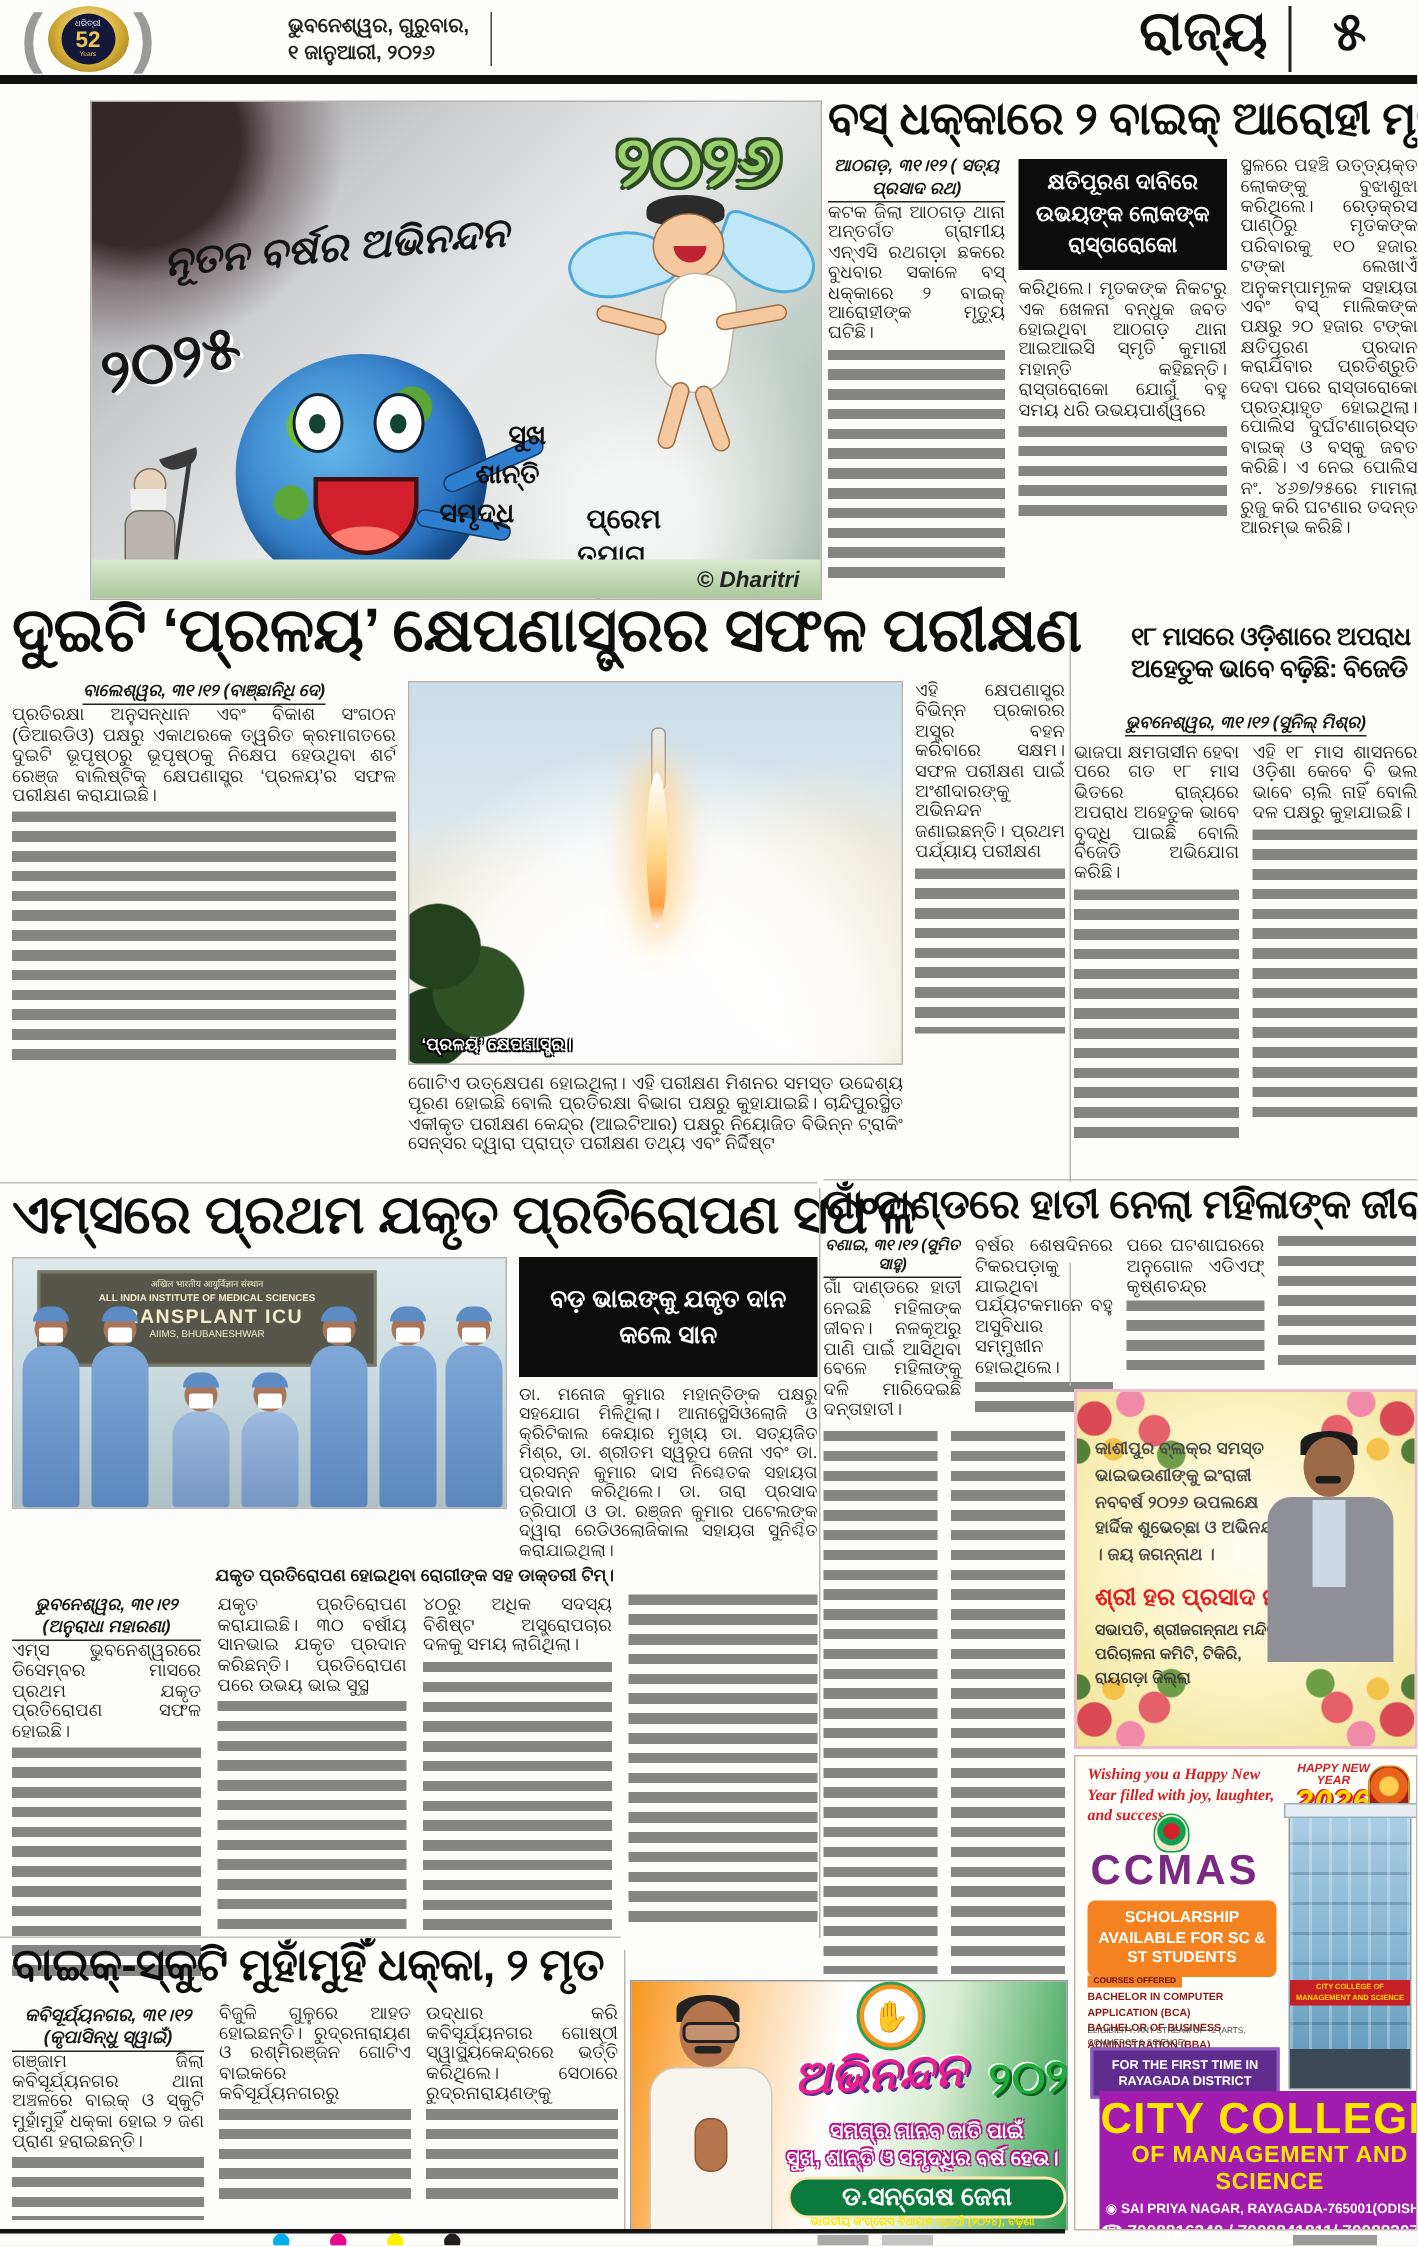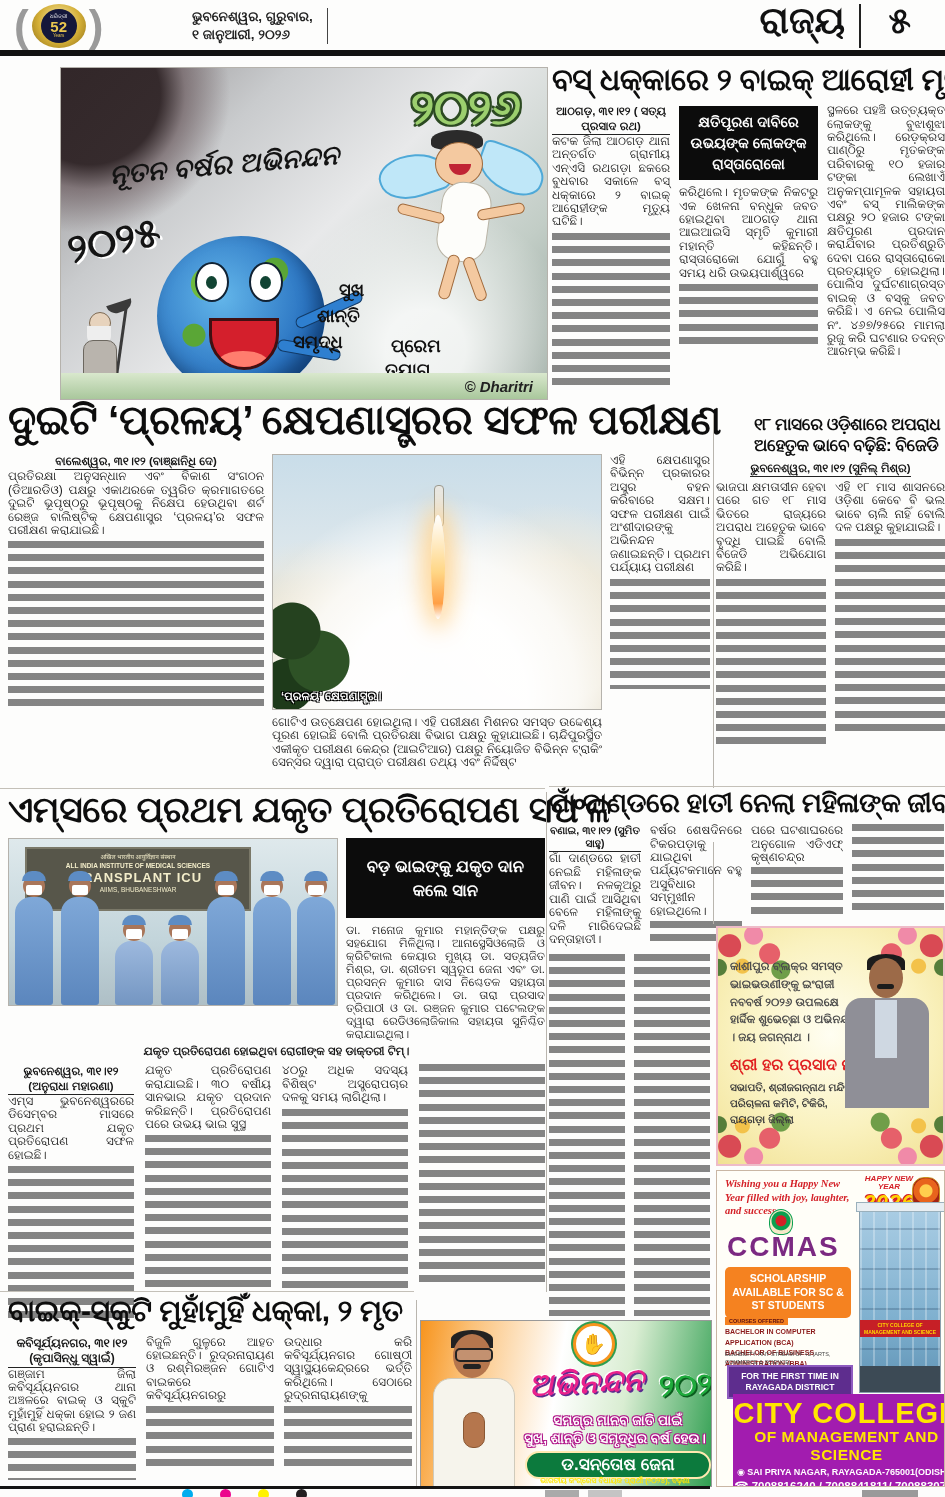--- a/index.html
+++ b/index.html
@@ -1,21 +1,21 @@
 <!DOCTYPE html>
 <html><head>
 <meta charset="utf-8">
 <style>
   html,body{margin:0;padding:0;background:#e9e7e2;}
   #page{position:relative;width:945px;height:1497px;background:#fdfdfc;overflow:hidden;
         font-family:"Liberation Sans","DejaVu Sans",sans-serif;color:#161616;}
   .abs{position:absolute;}
   .hl{font-weight:bold;color:#0d0d0d;letter-spacing:-.5px;line-height:1.12;}
   .byline{font-weight:bold;font-size:11.5px;text-align:center;line-height:1.25;}
-  .byline .u{border-bottom:1.4px solid #222;padding-bottom:1px;display:inline-block;}
+  .byline .u{border-bottom:1.4px solid #222;padding-bottom:1px;display:inline-block;font-style:italic;}
   .bodytxt{font-size:12px;line-height:13.4px;text-align:justify;color:#1c1c1c;}
   .greek{background-image:repeating-linear-gradient(to bottom,rgba(45,45,45,.58) 0,rgba(45,45,45,.58) 7px,transparent 7px,transparent 13.2px);}
   .colrow{display:flex;}
   .vline{position:absolute;width:1px;background:#b9b5ae;}
   .hline{position:absolute;height:1px;background:#c4c0b8;}
   .blackbox{background:#0c0c0c;color:#fff;font-weight:bold;text-align:center;
             display:flex;align-items:center;justify-content:center;padding:6px 8px;box-sizing:border-box;}
   
   #logo{left:14px;top:3px;width:170px;height:46px;display:flex;align-items:center;}
   #logo .paren{font-size:44px;color:#9a9a9a;font-weight:bold;line-height:44px;}
@@ -338,21 +338,21 @@
         <div class="bodytxt">ଗୋଟିଏ ଉତ୍କ୍ଷେପଣ ହୋଇଥିଲା। ଏହି ପରୀକ୍ଷଣ ମିଶନର ସମସ୍ତ ଉଦ୍ଦେଶ୍ୟ ପୂରଣ ହୋଇଛି ବୋଲି ପ୍ରତିରକ୍ଷା ବିଭାଗ ପକ୍ଷରୁ କୁହାଯାଇଛି। ଚାନ୍ଦିପୁରସ୍ଥିତ ଏକୀକୃତ ପରୀକ୍ଷଣ କେନ୍ଦ୍ର (ଆଇଟିଆର) ପକ୍ଷରୁ ନିୟୋଜିତ ବିଭିନ୍ନ ଟ୍ରାକିଂ ସେନ୍ସର ଦ୍ୱାରା ପ୍ରାପ୍ତ ପରୀକ୍ଷଣ ତଥ୍ୟ ଏବଂ ନିର୍ଦ୍ଦିଷ୍ଟ</div>
       </div>
     </div>
   </div>
 
   <div class="abs" id="bjd">
     <div class="hl">
       <div>୧୮ ମାସରେ ଓଡ଼ିଶାରେ ଅପରାଧ</div>
       <div>ଅହେତୁକ ଭାବେ ବଢ଼ିଛି: ବିଜେଡି</div>
     </div>
-    <div class="byline" style="margin-top:4px;"><span class="u">ଭୁବନେଶ୍ୱର, ୩୧।୧୨ (ସୁନିଲ୍ ମିଶ୍ର)</span></div>
+    <div class="byline" style="margin-top:18px;"><span class="u">ଭୁବନେଶ୍ୱର, ୩୧।୧୨ (ସୁନିଲ୍ ମିଶ୍ର)</span></div>
     <div class="colrow" style="margin-top:4px;">
       <div class="c">
         <div class="bodytxt">ଭାଜପା କ୍ଷମତାସୀନ ହେବା ପରେ ଗତ ୧୮ ମାସ ଭିତରେ ରାଜ୍ୟରେ ଅପରାଧ ଅହେତୁକ ଭାବେ ବୃଦ୍ଧି ପାଇଛି ବୋଲି ବିଜେଡି ଅଭିଯୋଗ କରିଛି।</div>
         <div class="greek" style="height:170px;margin-top:4px;"></div>
       </div>
       <div class="c">
         <div class="bodytxt">ଏହି ୧୮ ମାସ ଶାସନରେ ଓଡ଼ିଶା କେବେ ବି ଭଲ ଭାବେ ଚାଲି ନାହିଁ ବୋଲି ଦଳ ପକ୍ଷରୁ କୁହାଯାଇଛି।</div>
         <div class="greek" style="height:196px;margin-top:4px;"></div>
       </div>
     </div>

